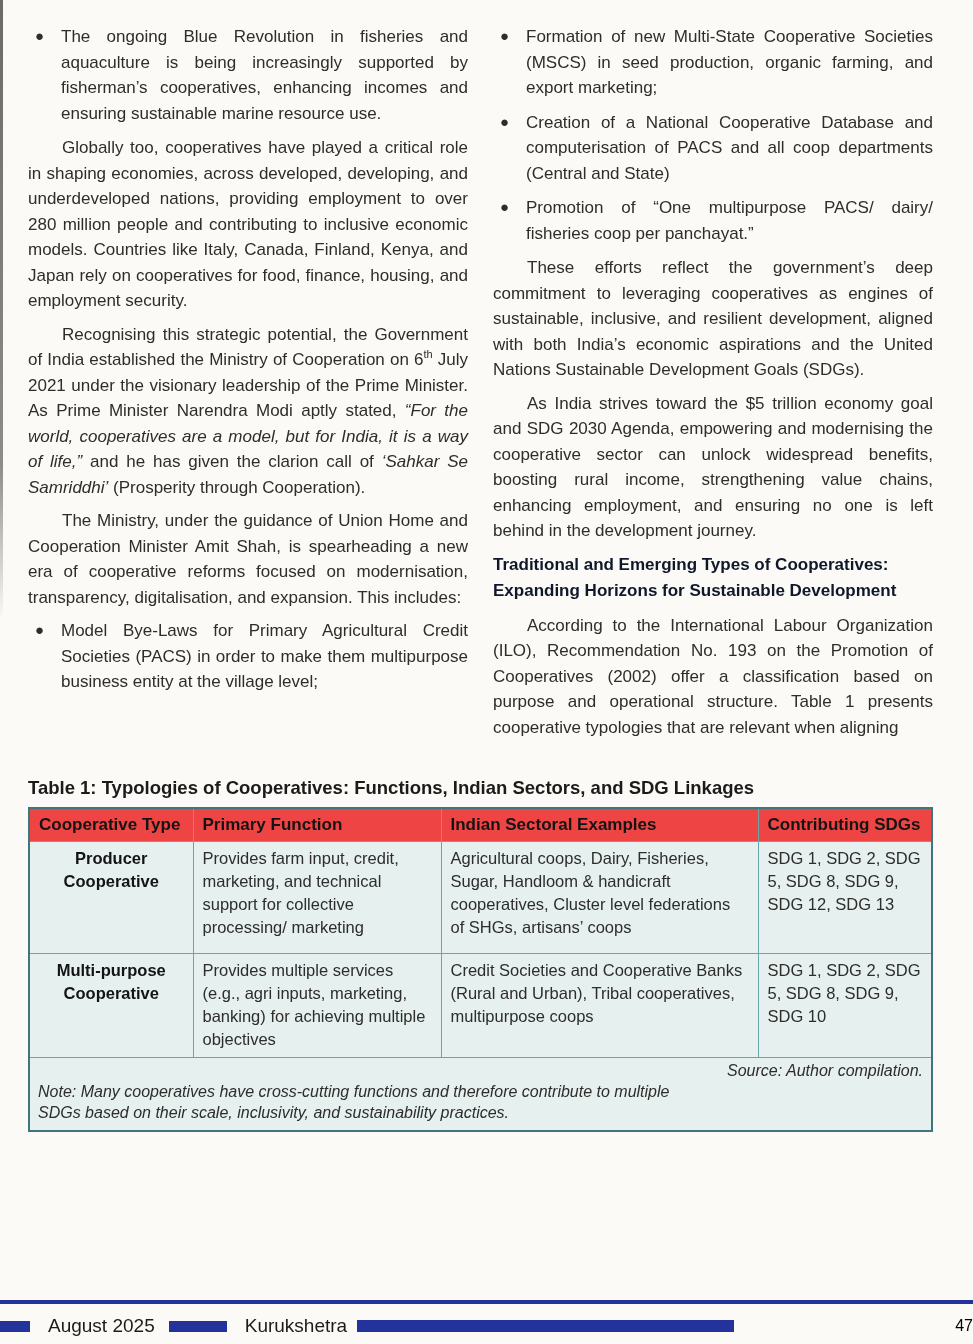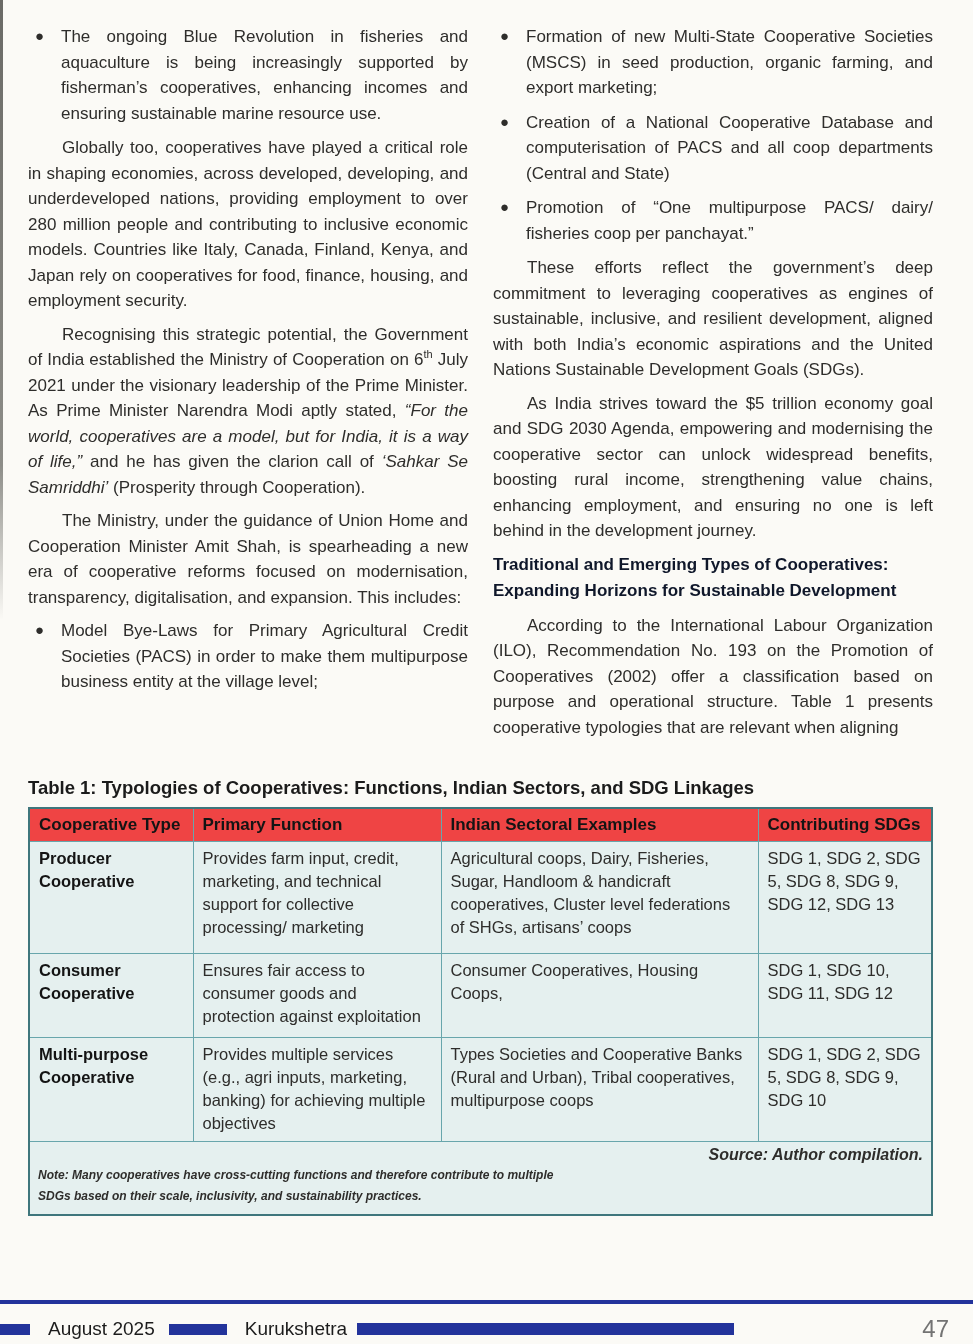--- a/index.html
+++ b/index.html
@@ -21,39 +21,39 @@
   sup{font-size:11px;line-height:0;}
 
   .table-title{text-align:left;font-weight:bold;font-size:18.5px;color:#1b1b1b;
     margin:8px 0 8px 0;}
   table.coop-table{border-collapse:collapse;width:903px;table-layout:fixed;
     border:2px solid #3f767c;}
   .coop-table th{background:#ef4444;text-align:left;font-size:17px;font-weight:bold;
     color:#141414;padding:6px 9px;border:1.5px solid #68a6ac;}
   .coop-table td{background:#e5f0ef;vertical-align:top;font-size:16.5px;line-height:23px;
     padding:5px 9px 6px 9px;border:1.5px solid #68a6ac;}
-  .coop-table td.col-type{font-weight:bold;color:#141414;}
+  .coop-table td.col-type{font-weight:bold;color:#141414;text-align:center;}
   #tbody tr:nth-child(1) td{height:100px;}
   #tbody tr:nth-child(2) td{height:72px;}
   #tbody tr:nth-child(3) td{height:68px;}
   #tbody tr:nth-child(4) td{height:94px;}
-  td.notes-cell{padding:3px 8px 7px 8px;font-weight:bold;}
+  td.notes-cell{padding:3px 8px 7px 8px;}
   .source{text-align:right;font-style:italic;font-size:16px;line-height:20px;}
-  .note{font-style:italic;font-size:12px;line-height:21px;}
+  .note{font-style:italic;font-size:16px;line-height:21px;}
 
   .footer{position:absolute;left:0;bottom:0;width:814px;height:44px;border-radius:7px;}
   .footer-rule{position:absolute;top:0;left:0;width:973px;height:4px;background:#23339b;}
   .footer-row{position:absolute;top:15px;left:0;width:973px;display:flex;align-items:center;}
   .bar{background:#23339b;height:11px;display:inline-block;}
   .bar-sm{width:30px;}
   .bar-md{width:58px;}
   .bar-lg{width:377px;height:12px;}
   .f-date{font-size:19px;color:#1c1c1c;margin:0 14px 0 18px;white-space:nowrap;}
   .f-mag{font-size:19px;color:#1c1c1c;margin:0 10px 0 18px;white-space:nowrap;}
-  .f-page{margin-left:auto;margin-right:24px;font-size:24px;color:#737373;}
+  .f-page{margin-left:auto;font-size:16px;color:#000000;}
 </style>
 </head>
 <body>
 
 <div class="page">
   <div class="edge-artifact"></div>
 
   <div class="content">
     <div class="columns">
       <div class="col" id="left-col">
@@ -107,29 +107,23 @@
           </tr>
       </thead>
       <tbody id="tbody">
           <tr>
             <td class="col-type">Producer Cooperative</td>
             <td>Provides farm input, credit, marketing, and technical support for collective processing/ marketing</td>
             <td>Agricultural coops, Dairy, Fisheries, Sugar, Handloom &amp; handicraft cooperatives, Cluster level federations of SHGs, artisans’ coops</td>
             <td>SDG 1, SDG 2, SDG 5, SDG 8, SDG 9, SDG 12, SDG 13</td>
           </tr>
           <tr>
-            <td class="col-type">Consumer Cooperative</td>
-            <td>Ensures fair access to consumer goods and protection against exploitation</td>
-            <td>Consumer Cooperatives, Housing Coops,</td>
-            <td>SDG 1, SDG 10, SDG 11, SDG 12</td>
-          </tr>
-          <tr>
             <td class="col-type">Multi-purpose Cooperative</td>
             <td>Provides multiple services (e.g., agri inputs, marketing, banking) for achieving multiple objectives</td>
-            <td>Types Societies and Cooperative Banks (Rural and Urban), Tribal cooperatives, multipurpose coops</td>
+            <td>Credit Societies and Cooperative Banks (Rural and Urban), Tribal cooperatives, multipurpose coops</td>
             <td>SDG 1, SDG 2, SDG 5, SDG 8, SDG 9, SDG 10</td>
           </tr>
         </tbody>
       <tfoot>
         <tr>
           <td colspan="4" class="notes-cell">
             <div class="source">Source: Author compilation.</div>
             <div class="note">Note: Many cooperatives have cross-cutting functions and therefore contribute to multiple</div>
             <div class="note">SDGs based on their scale, inclusivity, and sustainability practices.</div>
           </td>

